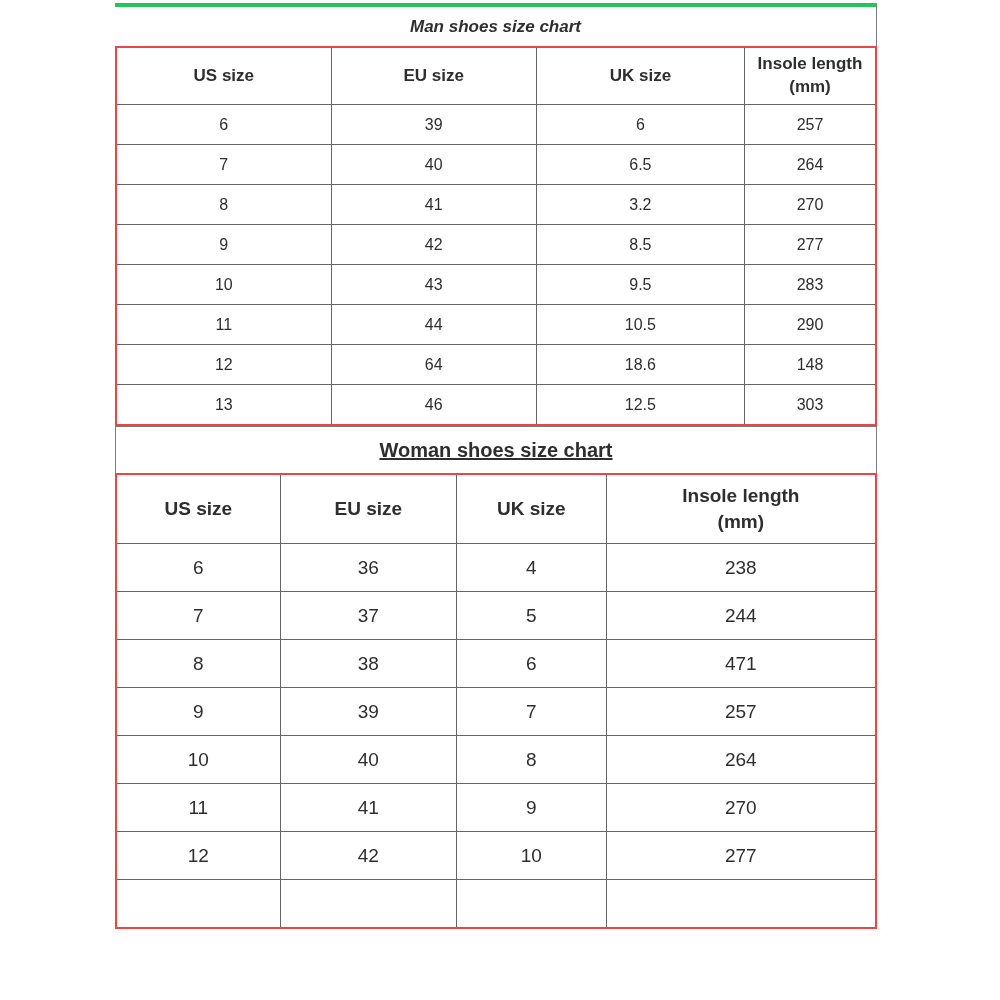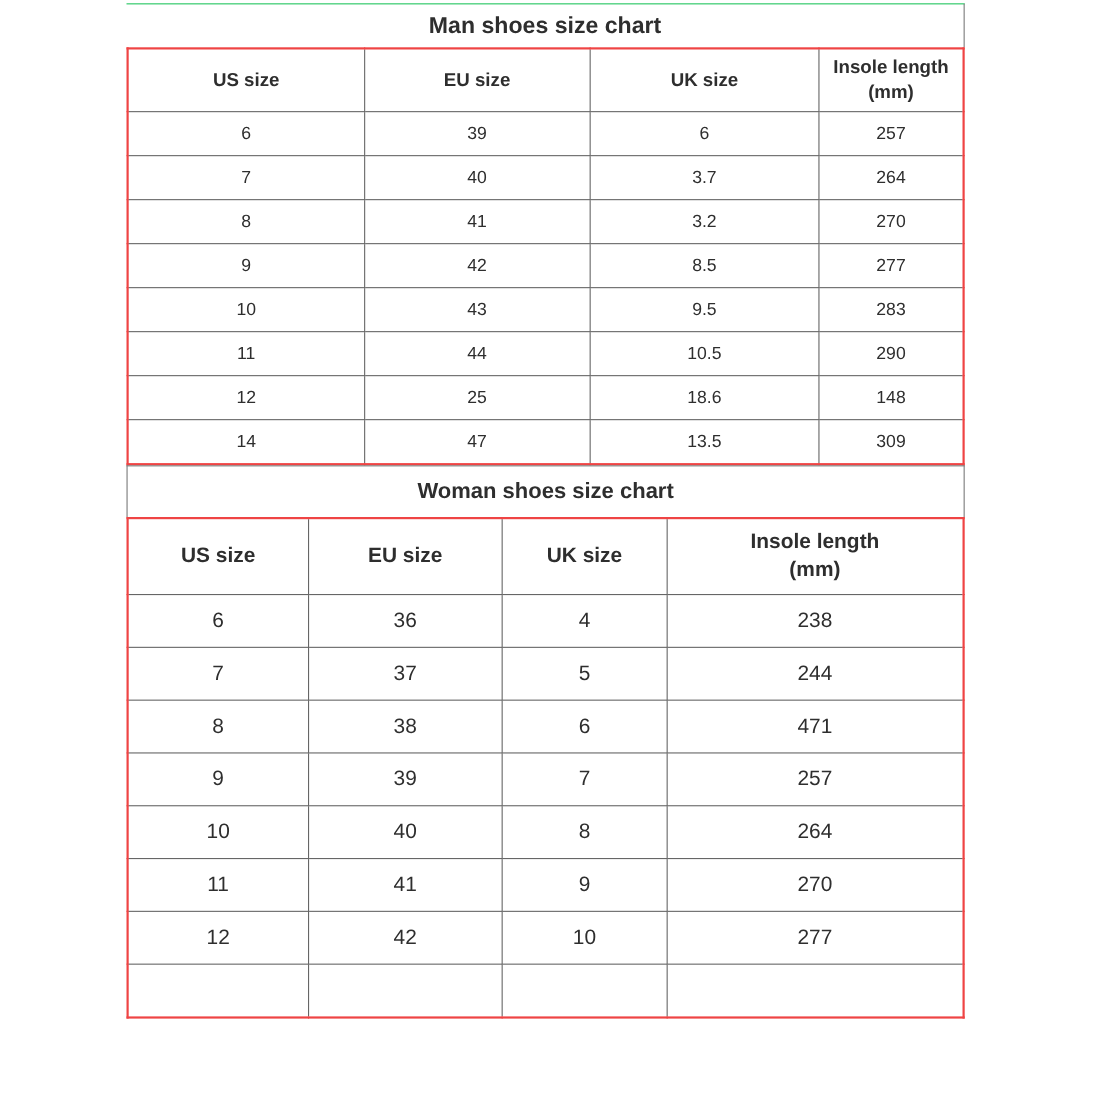--- a/index.html
+++ b/index.html
@@ -18,30 +18,32 @@
     top: 3px;
     width: 762px;
   }
   .chart-title {
     text-align: center;
     font-weight: bold;
   }
   .title-man {
     height: 39px;
     line-height: 39px;
-    font-size: 21px;
-    border-top: 1px solid #22c55e;
+    font-size: 17px;
+    border-top: 4px solid #22c55e;
     border-right: 1px solid #7a7a7a;
+    font-style: italic;
   }
   .title-woman {
     height: 46px;
     line-height: 46px;
     font-size: 20px;
     border: 1px solid #7a7a7a;
     border-bottom: none;
+    text-decoration: underline;
   }
   table.size-table {
     border-collapse: collapse;
     table-layout: fixed;
     width: 100%;
     border: 2px solid #ef4444;
   }
   .size-table th, .size-table td {
     border: 1px solid #666666;
     text-align: center;
@@ -95,21 +97,21 @@
     <tbody>
         <tr>
           <td>6</td>
           <td>39</td>
           <td>6</td>
           <td>257</td>
         </tr>
         <tr>
           <td>7</td>
           <td>40</td>
-          <td>3.7</td>
+          <td>6.5</td>
           <td>264</td>
         </tr>
         <tr>
           <td>8</td>
           <td>41</td>
           <td>3.2</td>
           <td>270</td>
         </tr>
         <tr>
           <td>9</td>
@@ -124,29 +126,29 @@
           <td>283</td>
         </tr>
         <tr>
           <td>11</td>
           <td>44</td>
           <td>10.5</td>
           <td>290</td>
         </tr>
         <tr>
           <td>12</td>
-          <td>25</td>
+          <td>64</td>
           <td>18.6</td>
           <td>148</td>
         </tr>
         <tr>
-          <td>14</td>
-          <td>47</td>
-          <td>13.5</td>
-          <td>309</td>
+          <td>13</td>
+          <td>46</td>
+          <td>12.5</td>
+          <td>303</td>
         </tr>
       </tbody>
   </table>
 
   <div class="chart-title title-woman">Woman shoes size chart</div>
 
   <table class="size-table woman">
     <colgroup>
         <col>
         <col>

